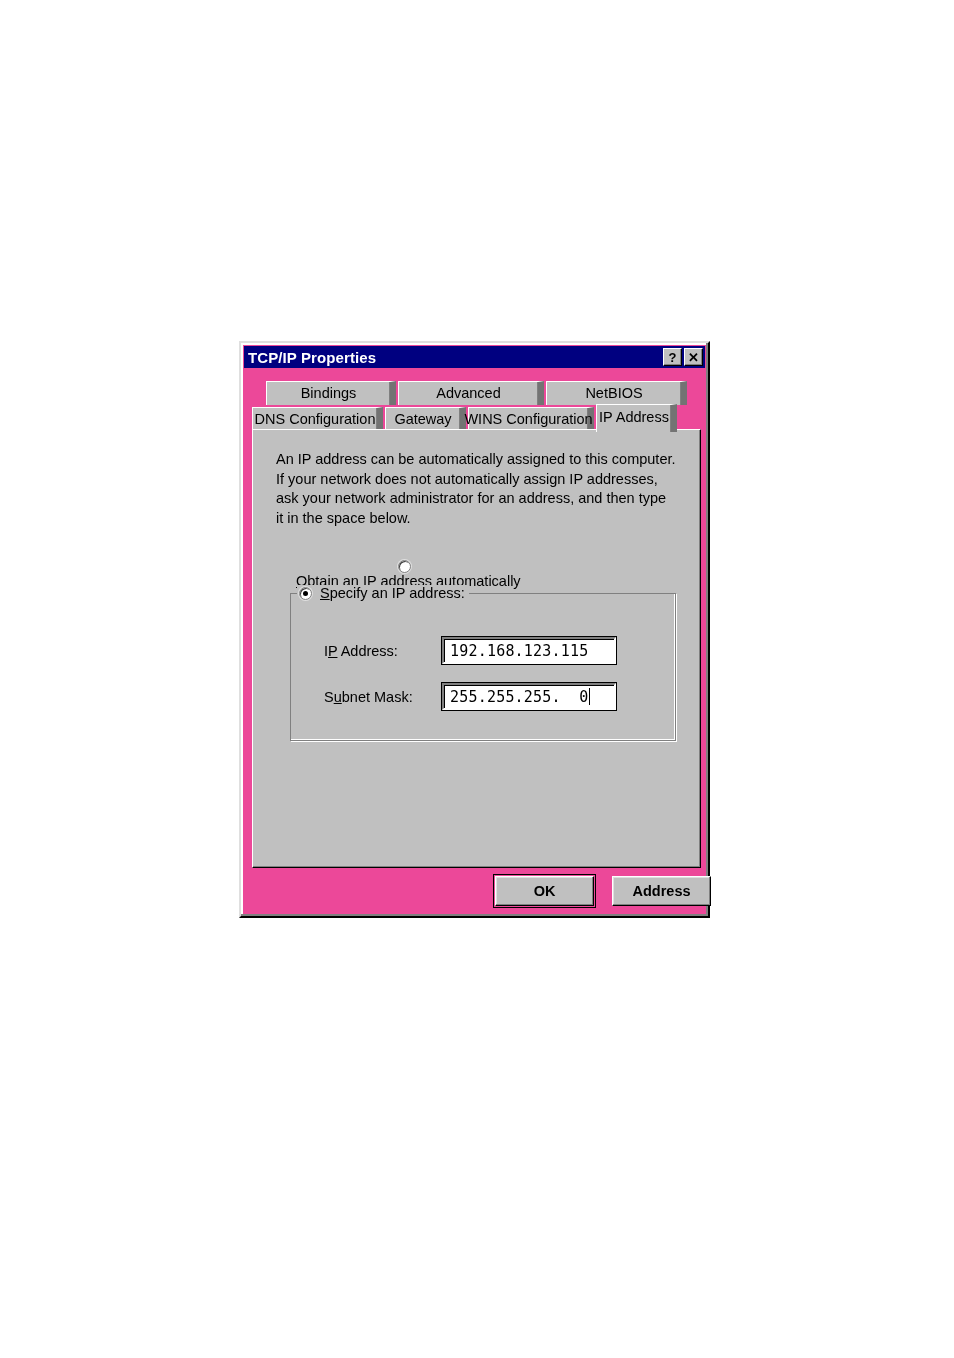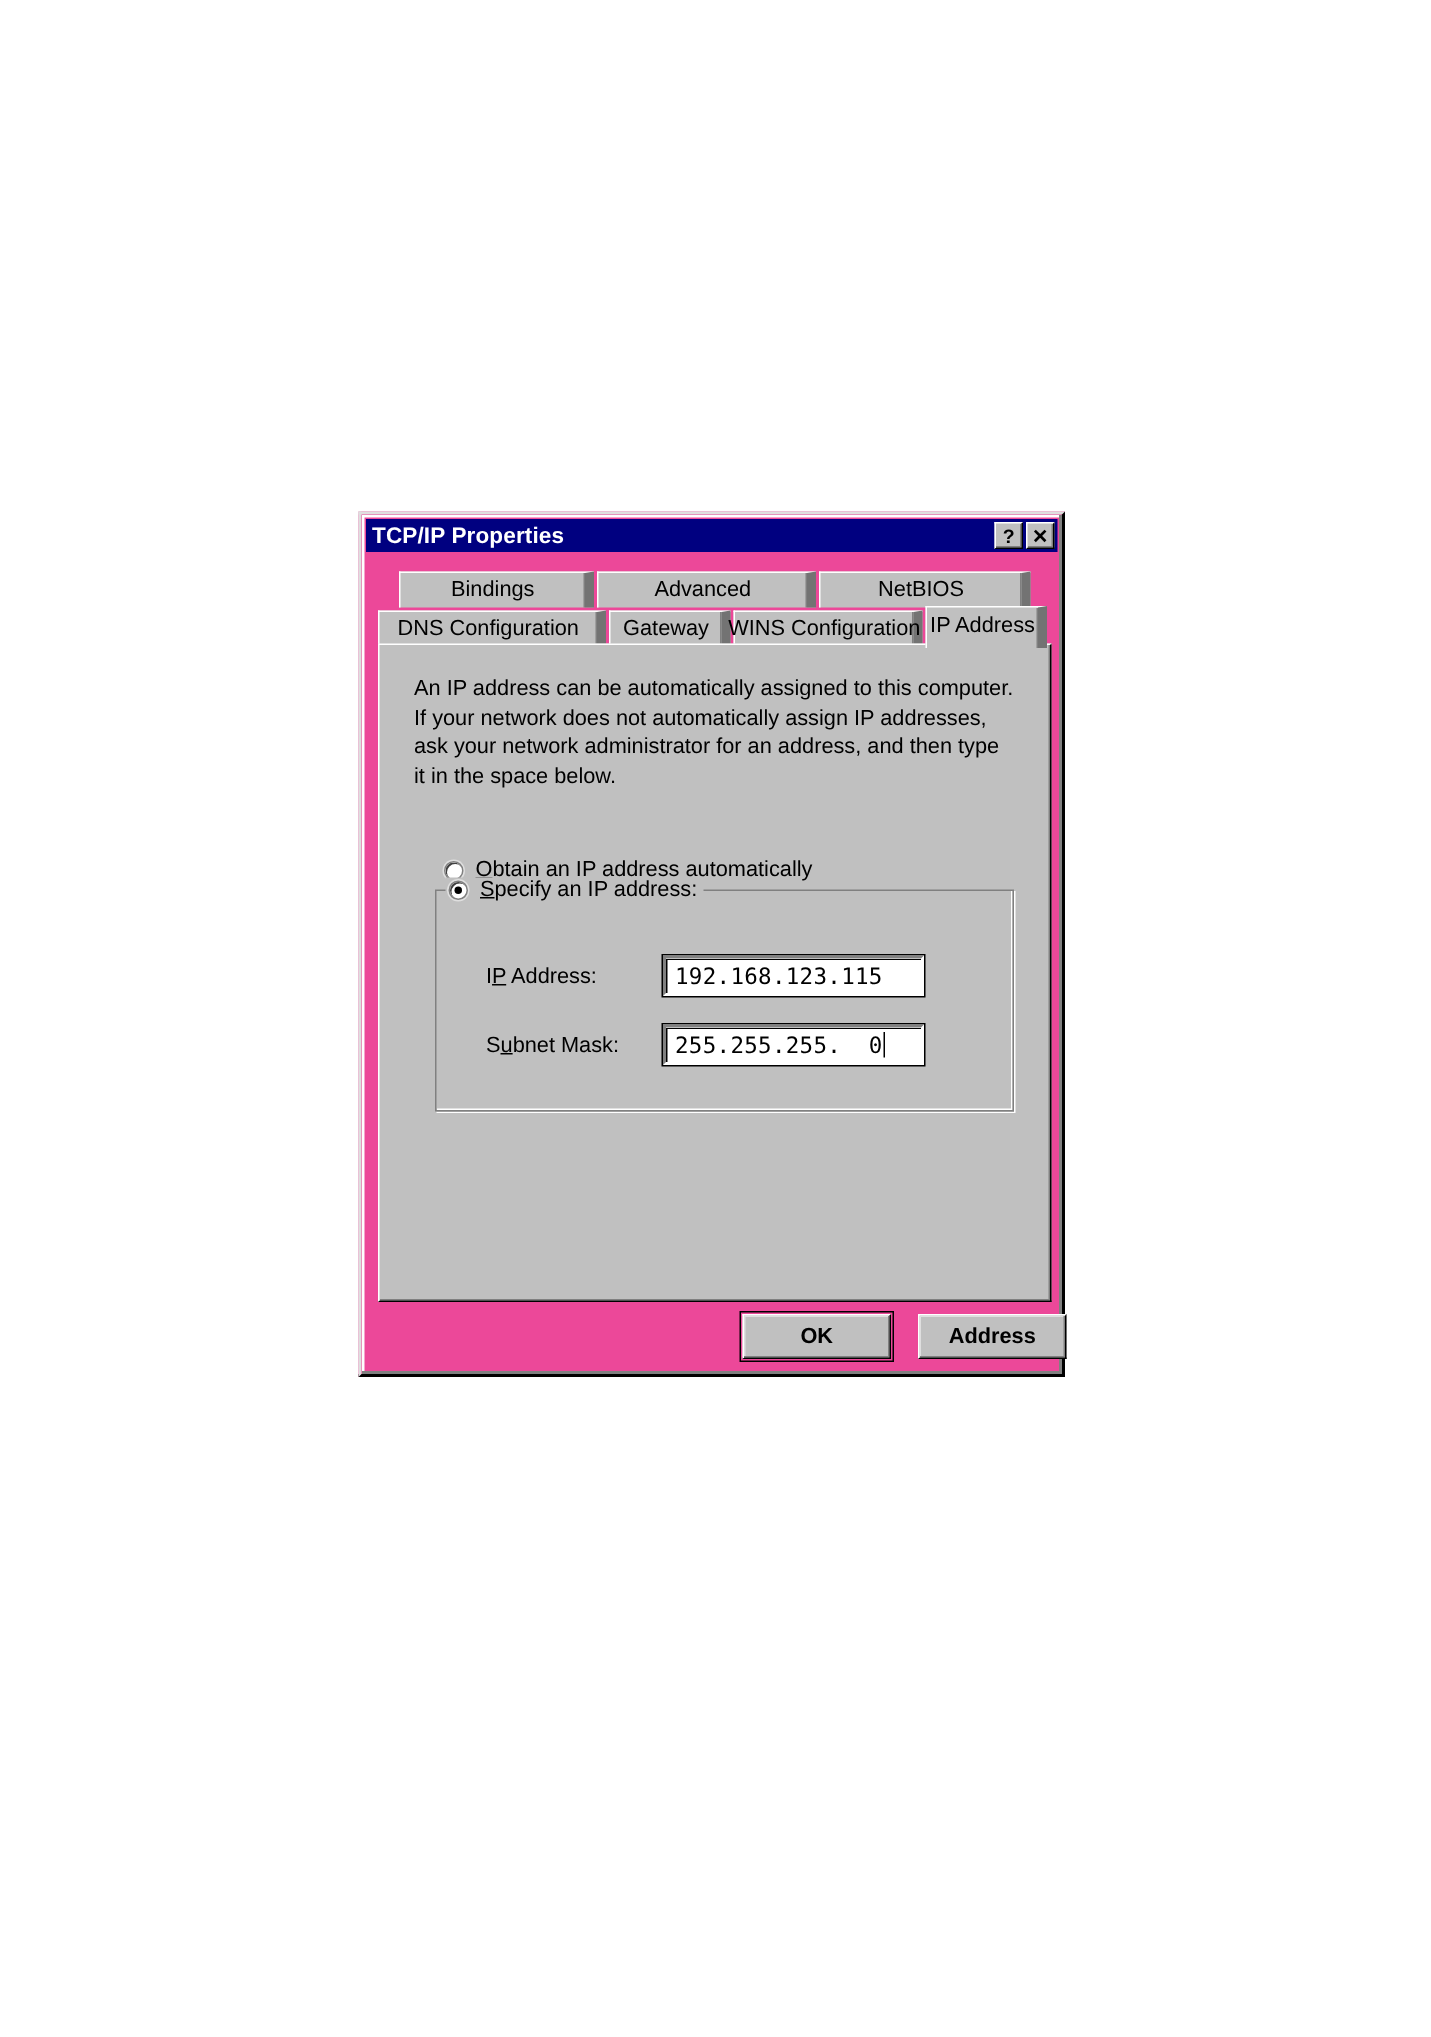--- a/index.html
+++ b/index.html
@@ -144,21 +144,21 @@
     line-height: 19.5px;
     color: #000000;
   }
 
   
   .radio-row {
     position: absolute;
     display: flex;
     align-items: center;
   }
-  .radio-row.auto { left: 43px; top: 142px; }
+  .radio-row.auto { left: 43px; top: 130px; flex-direction: column; }
 
   .radio {
     width: 13px;
     height: 13px;
     border-radius: 50%;
     background: #ffffff;
     box-sizing: border-box;
     border: 1px solid #808080;
     box-shadow: inset 1px 1px 0 #404040, inset -1px -1px 0 #ffffff, 0 0 0 1px #dfdfdf;
     margin-right: 8px;
@@ -302,21 +302,21 @@
         <span>Bindings</span>
       </div>
       <div class="tab" style="width:146px;">
         <span>Advanced</span>
       </div>
       <div class="tab" style="width:141px;">
         <span>NetBIOS</span>
       </div>
     </div>
     <div class="tabrow row-bottom">
-      <div class="tab" style="width:152px;">
+      <div class="tab" style="width:131px;">
         <span>DNS Configuration</span>
       </div>
       <div class="tab" style="width:81px;">
         <span>Gateway</span>
       </div>
       <div class="tab" style="width:126px;">
         <span>WINS Configuration</span>
       </div>
       <div class="tab active" style="width:81px;">
         <span>IP Address</span>

